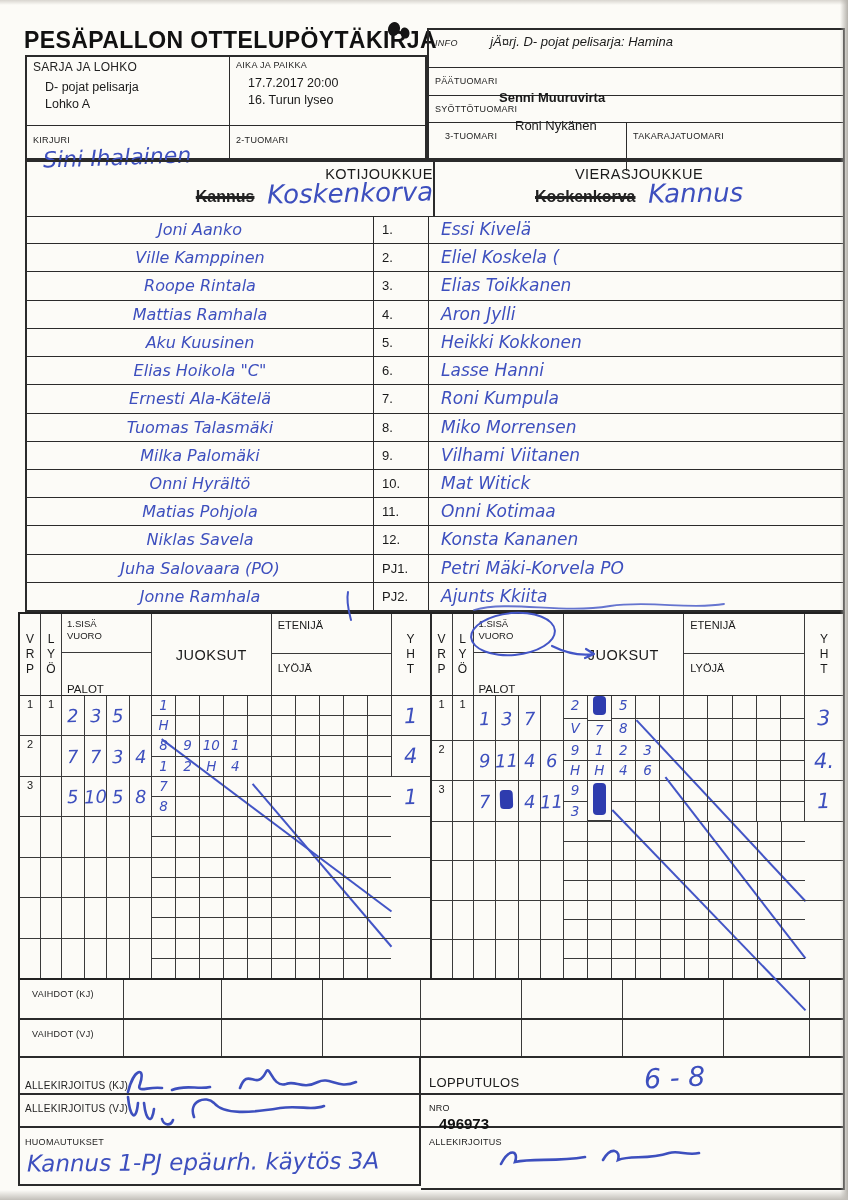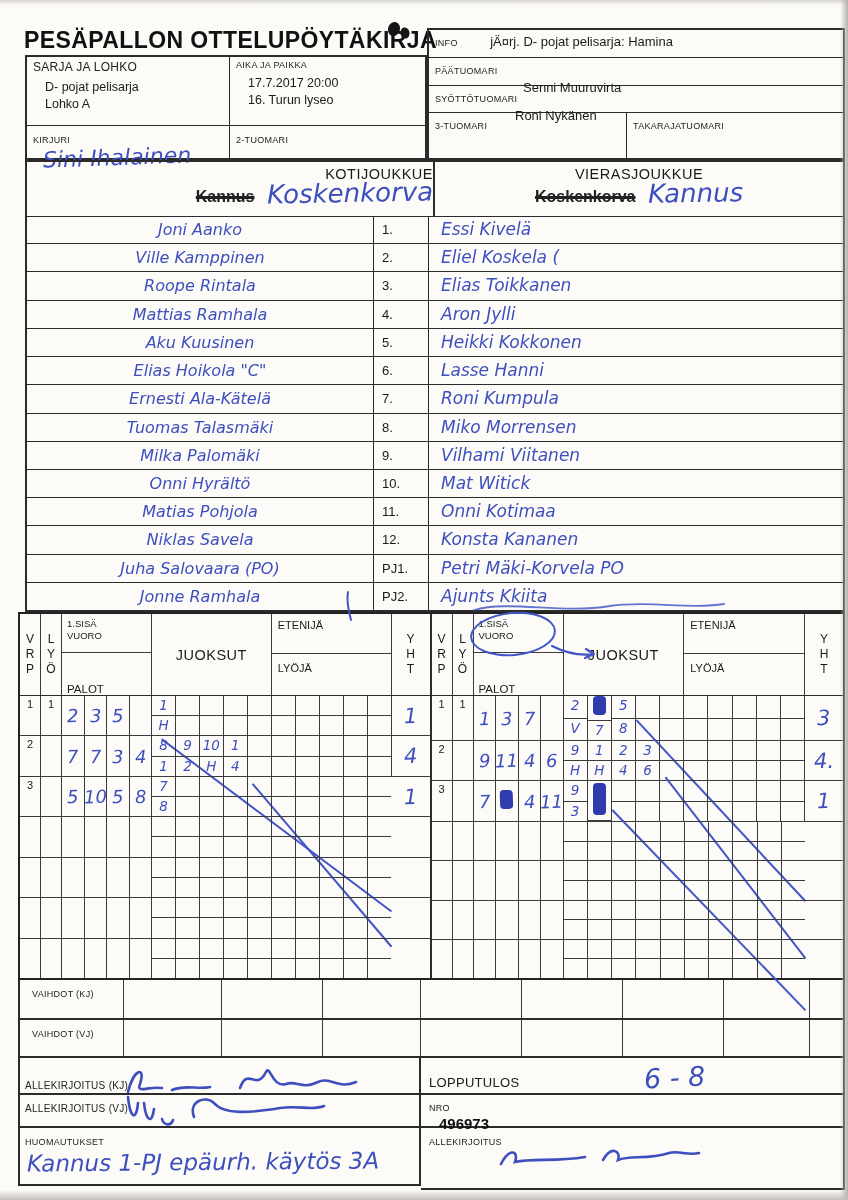--- a/index.html
+++ b/index.html
@@ -23,21 +23,21 @@
   #box-left .r1{display:flex;height:68px;border-bottom:1.5px solid #2b2b2b;}
   #box-left .r2{display:flex;height:34px;}
   #box-left .c1{width:203px;border-right:1.5px solid #2b2b2b;box-sizing:border-box;padding:3px 6px;}
   #box-left .c2{flex:1;padding:3px 6px;}
   .twoline{font-size:12.5px;color:#1a1a1a;line-height:1.35;padding-left:12px;padding-top:5px;}
 
   
   #box-right{left:427px;top:28px;width:418px;height:132px;}
   #box-right .row{border-bottom:1.5px solid #2b2b2b;box-sizing:border-box;padding:2px 6px;}
   #box-right .split{display:flex;}
-  #box-right .split .c1{width:198px;border-right:1.5px solid #2b2b2b;box-sizing:border-box;padding:2px 6px;}
+  #box-right .split .c1{width:198px;border-right:1.5px solid #2b2b2b;box-sizing:border-box;padding:2px 16px;}
   #box-right .split .c2{flex:1;padding:2px 6px;}
   .inline-val{display:inline-block;margin-left:28px;font-size:13px;color:#1a1a1a;}
 
   
   #teams-roster{left:25px;top:160px;width:820px;height:452px;}
   #teams-row{display:flex;height:54px;border-bottom:1.8px solid #2b2b2b;}
   .team-half{width:50%;box-sizing:border-box;text-align:center;position:relative;}
   .team-half.lft{border-right:2px solid #2b2b2b;text-align:right;}
   .team-label{font-size:14.5px;color:#1a1a1a;letter-spacing:.5px;padding-top:4px;}
   .team-names{position:relative;height:30px;}
@@ -143,27 +143,27 @@
         <span class="lbl">KIRJURI</span>
         <span id="kirjuri-hw" class="hw">Sini Ihalainen</span>
       </div>
       <div class="c2">
         <span class="lbl">2-TUOMARI</span>
       </div>
     </div>
   </div>
 
   <div id="box-right" class="abs box">
-    <div class="row" style="height:28px;">
+    <div class="row" style="height:38px;font-style:italic;">
       <span class="lbl">INFO</span>
       <span class="inline-val">jÄ¤rj. D- pojat pelisarja: Hamina</span>
     </div>
     <div class="row" style="height:28px;">
       <span class="lbl">PÄÄTUOMARI</span><br>
-      <span class="pval" style="margin-left:88px;">Senni Muuruvirta</span>
+      <span class="pval" style="margin-left:64px;font-weight:bold;">Senni Muuruvirta</span>
     </div>
     <div class="row" style="height:27px;">
       <span class="lbl">SYÖTTÖTUOMARI</span><br>
       <span class="pval" style="margin-left:80px;">Roni Nykänen</span>
     </div>
     <div class="split" style="height:48px;">
       <div class="c1">
         <span class="lbl">3-TUOMARI</span>
       </div>
       <div class="c2">

